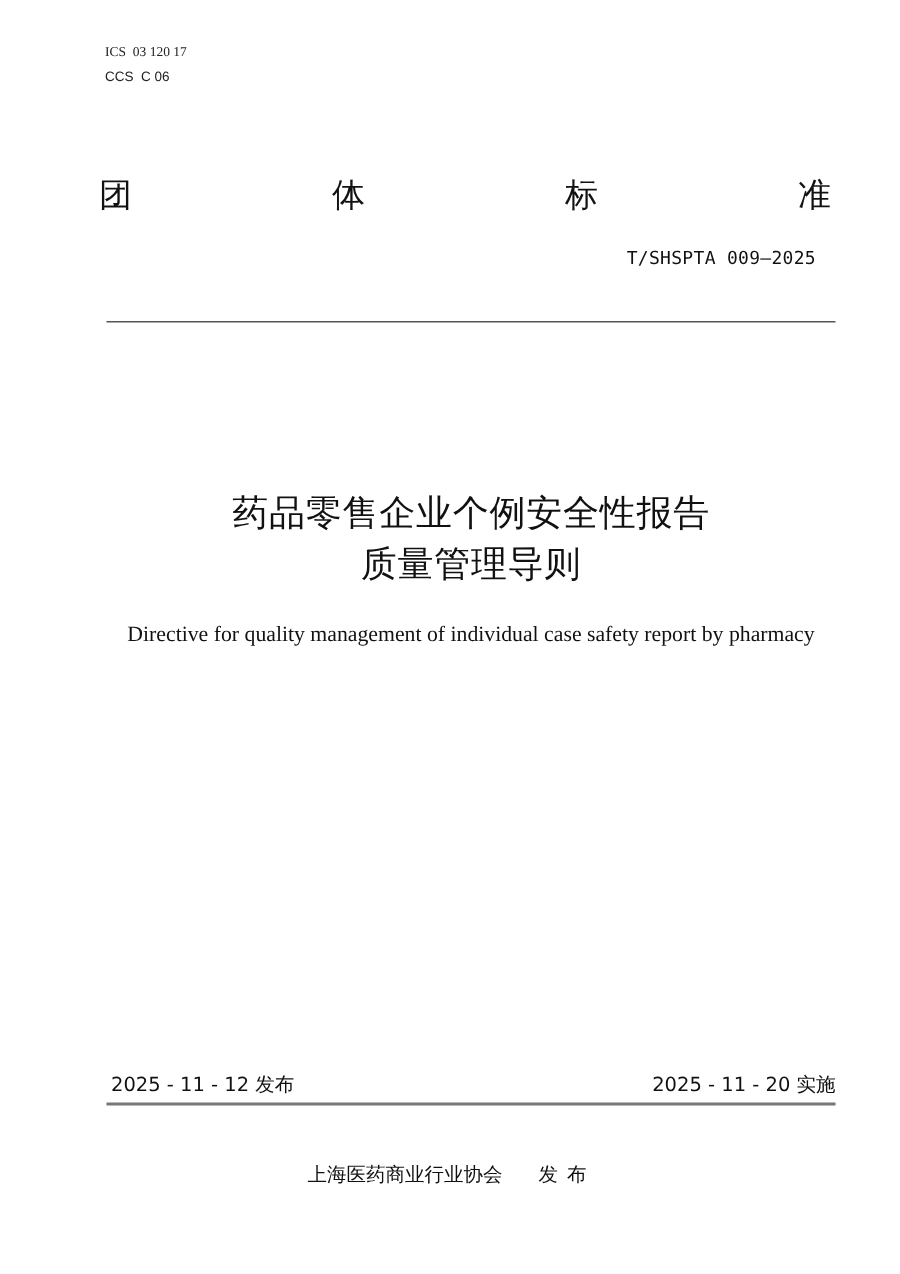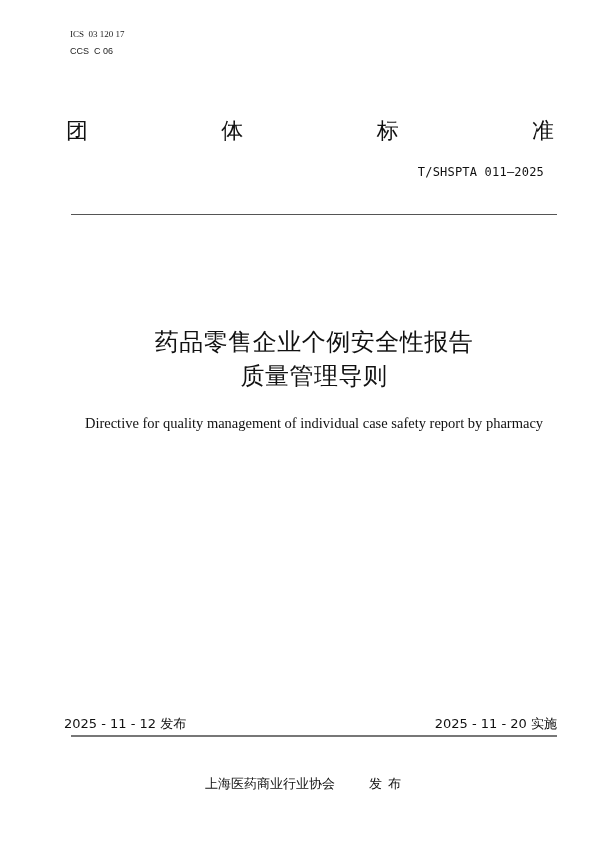--- a/index.html
+++ b/index.html
@@ -83,48 +83,48 @@
     white-space: nowrap;
   }
 
   .date {
     top: 715px;
     font-size: 13px;
     line-height: 17px;
     color: #111;
     white-space: pre;
   }
-  .date-issue { left: 64px; text-align: center; }
+  .date-issue { left: 74px; text-align: center; }
   .date-impl { right: 43px; }
 
   .publisher {
     top: 775px;
     left: 205px;
     font-size: 13px;
     line-height: 17px;
     color: #111;
     white-space: pre;
   }
-  .publisher .org { margin-right: 34px; }
+  .publisher .org { margin-right: 24px; }
   .publisher .act { letter-spacing: 6px; }
 </style>
 </head>
 <body>
 
 <div class="abs cls-code cls-ics">ICS  03 120 17</div>
 <div class="abs cls-code cls-ccs">CCS  C 06</div>
 
 <div class="abs std-type">
   <span>团</span>
   <span>体</span>
   <span>标</span>
   <span>准</span>
 </div>
 
-<div class="abs std-number">T/SHSPTA 011—2025</div>
+<div class="abs std-number">T/SHSPTA 009—2025</div>
 
 <div class="abs rule rule-top"></div>
 
 <div class="abs title-cn title-cn-1">药品零售企业个例安全性报告</div>
 <div class="abs title-cn title-cn-2">质量管理导则</div>
 
 <div class="abs title-en">Directive for quality management of individual case safety report by pharmacy</div>
 
 <div class="abs date date-issue">2025 - 11 - 12 发布</div>
 <div class="abs date date-impl">2025 - 11 - 20 实施</div>

